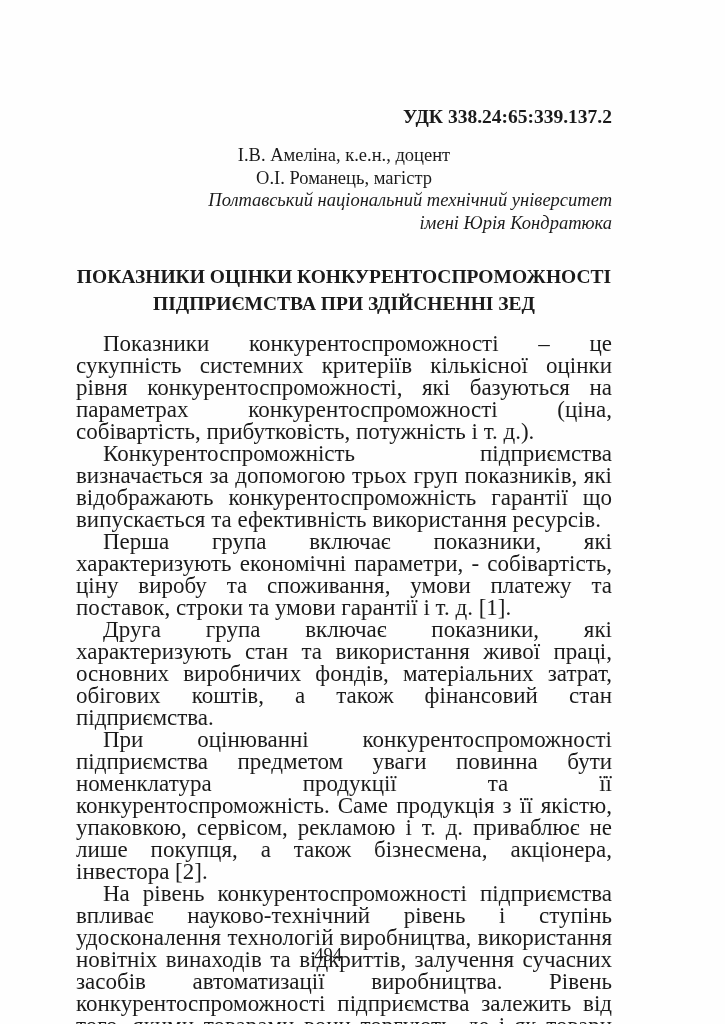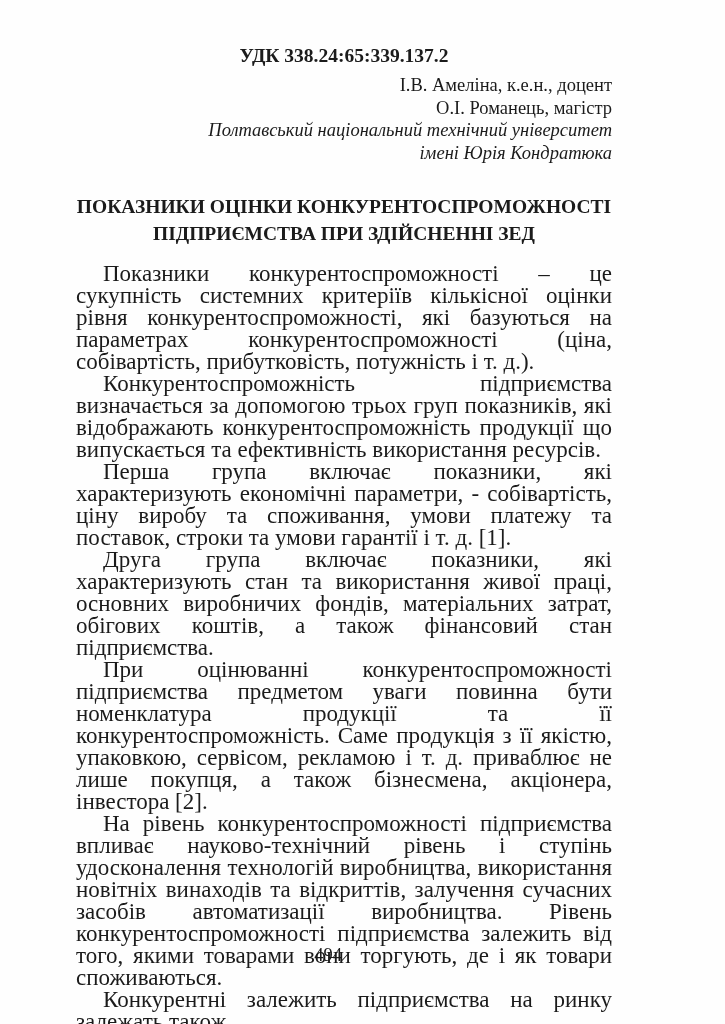--- a/index.html
+++ b/index.html
@@ -18,29 +18,29 @@
     overflow: hidden;
     -webkit-font-smoothing: antialiased;
   }
   .content {
     position: absolute;
     left: 76px;
     top: 0;
     width: 536px;
   }
   .udc {
-    margin-top: 44px;
+    margin-top: 105px;
     font-weight: bold;
     font-size: 19.5px;
     line-height: 24px;
-    text-align: center;
+    text-align: right;
   }
   .authors {
-    margin-top: 6px;
-    text-align: right;
+    margin-top: 15px;
+    text-align: center;
     font-size: 18.5px;
     line-height: 22.5px;
   }
   .affiliation {
     text-align: right;
     font-style: italic;
     font-size: 18.5px;
     line-height: 22.5px;
   }
   .article-title {
@@ -90,21 +90,21 @@
       <div>імені Юрія Кондратюка</div>
     </div>
 
     <div class="article-title">
       <div>ПОКАЗНИКИ ОЦІНКИ КОНКУРЕНТОСПРОМОЖНОСТІ</div>
       <div>ПІДПРИЄМСТВА ПРИ ЗДІЙСНЕННІ ЗЕД</div>
     </div>
 
     <div class="body-text">
       <p>Показники конкурентоспроможності – це сукупність системних критеріїв кількісної оцінки рівня конкурентоспроможності, які базуються на параметрах конкурентоспроможності (ціна, собівартість, прибутковість, потужність і т. д.).</p>
-      <p>Конкурентоспроможність підприємства визначається за допомогою трьох груп показників, які відображають конкурентоспроможність продукції що випускається та ефективність використання ресурсів.</p>
+      <p>Конкурентоспроможність підприємства визначається за допомогою трьох груп показників, які відображають конкурентоспроможність гарантії що випускається та ефективність використання ресурсів.</p>
       <p>Перша група включає показники, які характеризують економічні параметри, - собівартість, ціну виробу та споживання, умови платежу та поставок, строки та умови гарантії і т. д. [1].</p>
       <p>Друга група включає показники, які характеризують стан та використання живої праці, основних виробничих фондів, матеріальних затрат, обігових коштів, а також фінансовий стан підприємства.</p>
       <p>При оцінюванні конкурентоспроможності підприємства предметом уваги повинна бути номенклатура продукції та її конкурентоспроможність. Саме продукція з її якістю, упаковкою, сервісом, рекламою і т. д. приваблює не лише покупця, а також бізнесмена, акціонера, інвестора [2].</p>
       <p>На рівень конкурентоспроможності підприємства впливає науково-технічний рівень і ступінь удосконалення технологій виробництва, використання новітніх винаходів та відкриттів, залучення сучасних засобів автоматизації виробництва. Рівень конкурентоспроможності підприємства залежить від того, якими товарами вони торгують, де і як товари споживаються.</p>
       <p>Конкурентні залежить підприємства на ринку залежать також</p>
     </div>
 
   </div>
 
   <div class="page-number">494</div>

